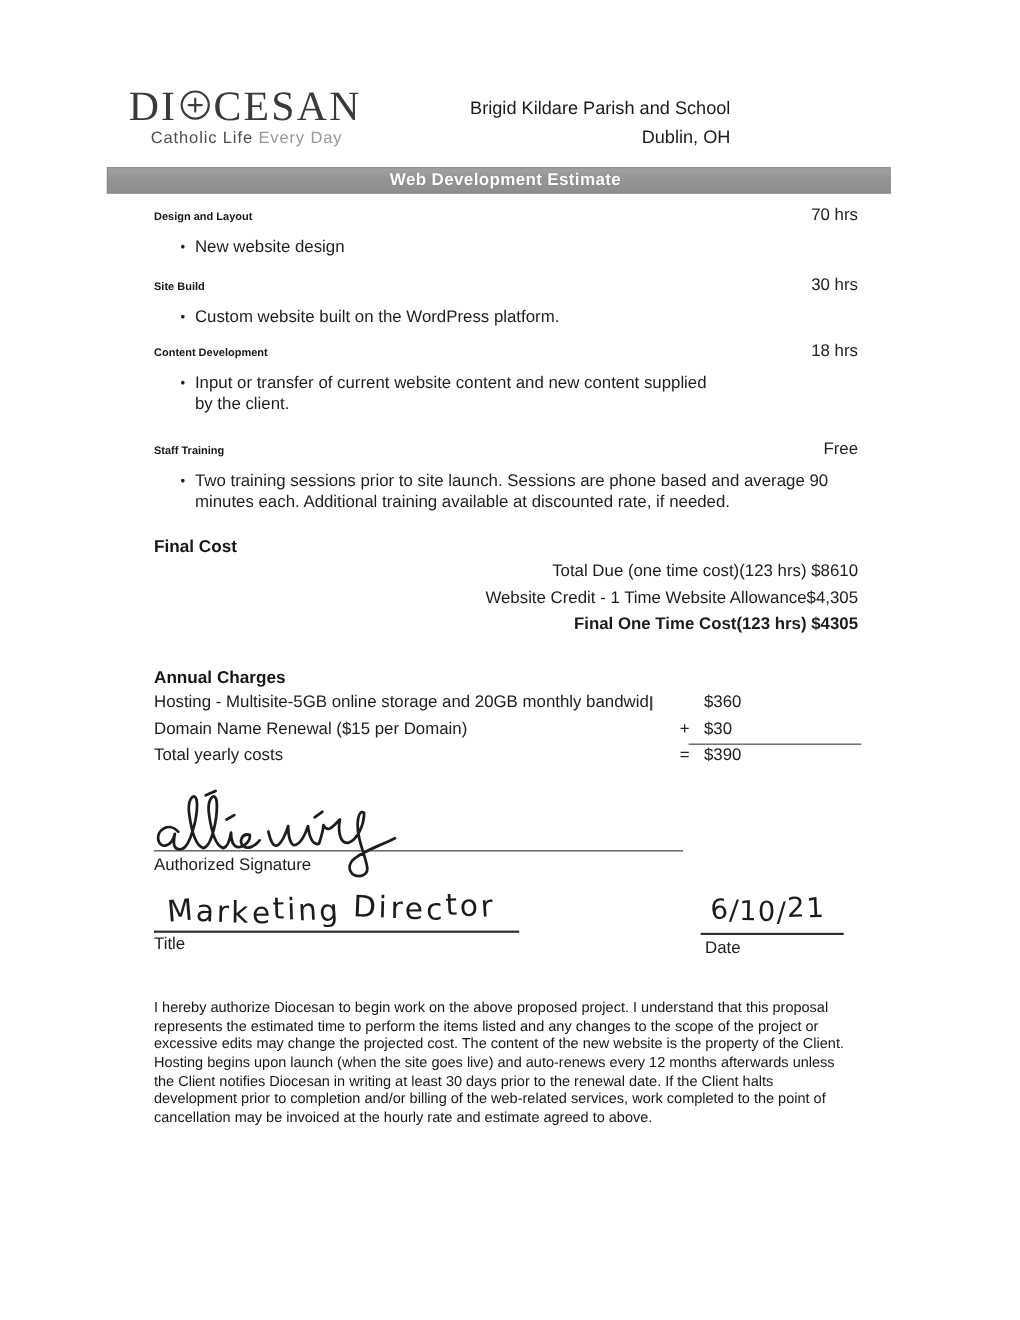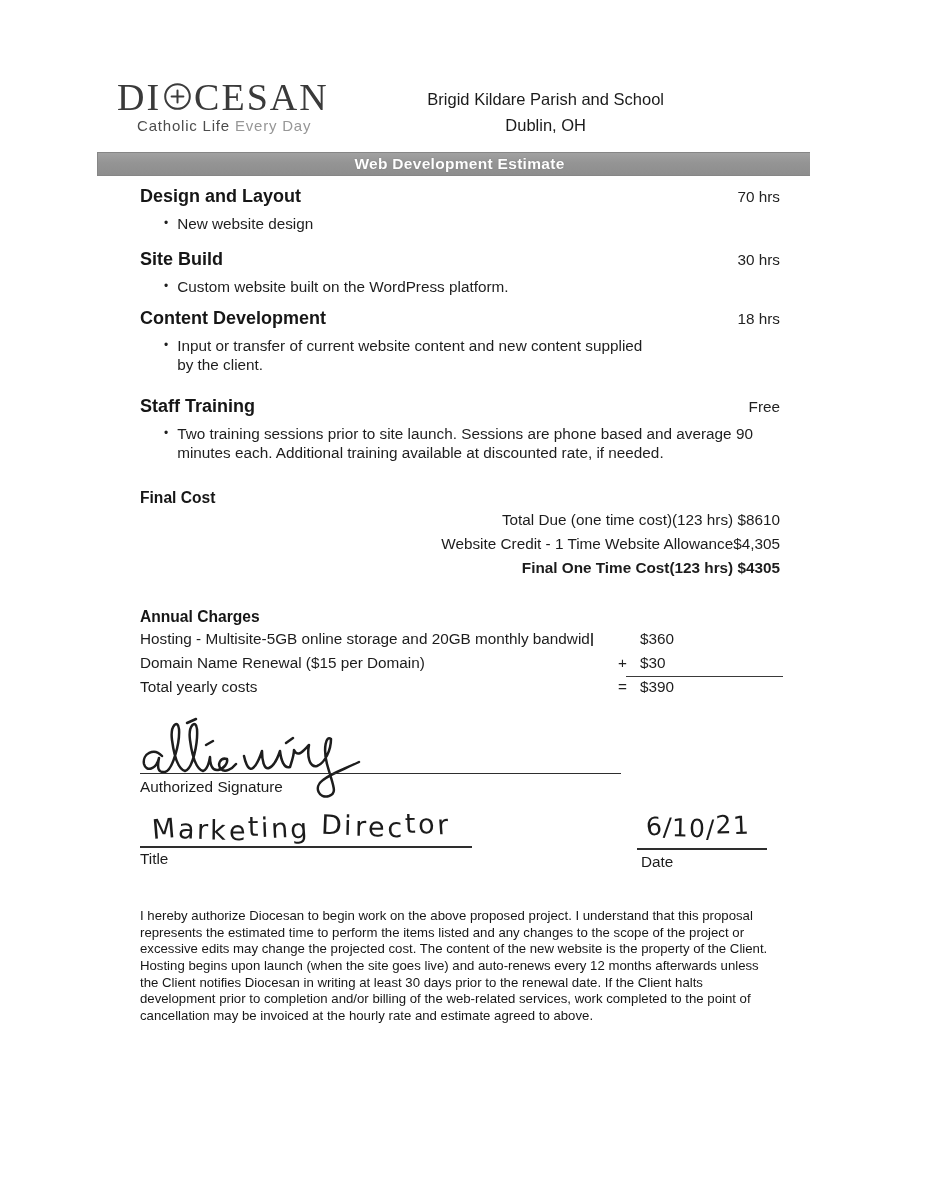--- a/index.html
+++ b/index.html
@@ -13,40 +13,40 @@
   .wordmark{
     font-family:"Liberation Serif",serif;font-size:38px;letter-spacing:2px;
     color:#3a3a3a;line-height:34px;display:flex;align-items:center;
   }
   .wordmark .oicon{margin:0 2px;position:relative;top:1px;}
   .tagline{margin:3px 0 0 20px;font-size:15px;letter-spacing:.8px;color:#4c4c4c;}
   .tagline .light{color:#979797;margin-top:41px;}
 
   
   .client-block{
-    position:absolute;right:146px;top:86px;text-align:center;
+    position:absolute;right:146px;top:86px;text-align:right;
     font-size:16.5px;line-height:26px;color:#1b1b1b;
   }
 
   
   .banner{
     position:absolute;left:97px;top:152px;width:725px;height:24px;
     background:linear-gradient(180deg,#a3a3a3 0%,#949494 45%,#8d8d8d 100%);
     box-shadow:inset 0 0 0 1px #868686;
     display:flex;align-items:center;justify-content:center;
   }
   .banner-title{
     color:#ffffff;font-weight:bold;font-size:15.5px;letter-spacing:.3px;
     text-shadow:0 0 1px rgba(70,70,70,.55);
   }
 
   
   .items{position:absolute;left:140px;top:186px;width:640px;}
   .sec-head{display:flex;justify-content:space-between;align-items:baseline;line-height:20px;}
-  .sec-title{font-weight:bold;font-size:18px;color:#161616;}
+  .sec-title{font-weight:bold;font-size:10px;color:#161616;}
   .sec-amount{font-size:15.3px;color:#222;}
   .bullet{display:flex;gap:9px;margin:7px 0 0 24px;line-height:19px;font-size:15.3px;color:#1e1e1e;}
   .bullet .dot{font-size:12px;line-height:19px;}
   .item-2{margin-top:16px;}
   .item-3{margin-top:12px;}
   .item-4{margin-top:22px;}
   .item-3 .bullet-text{max-width:470px;}
   .item-4 .bullet-text{max-width:588px;}
 
   

